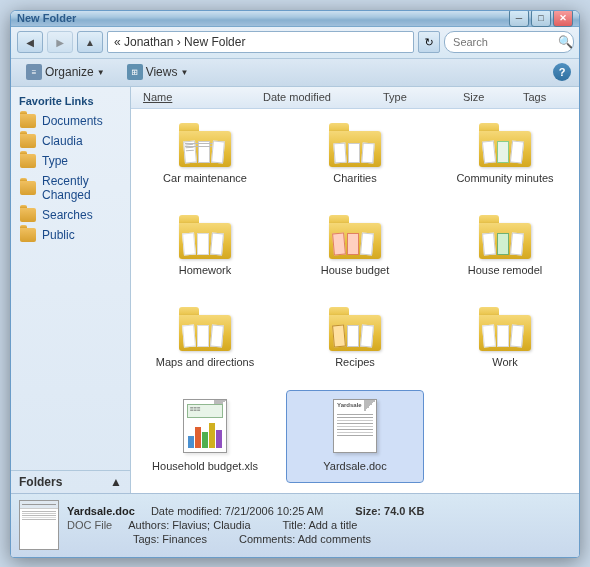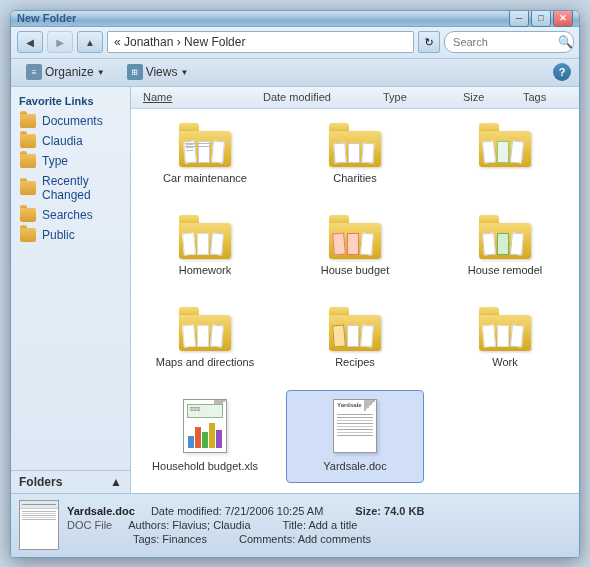--- a/index.html
+++ b/index.html
@@ -469,20 +469,21 @@
           <div class="folder-icon" style="position:relative;">
             <div class="folder-tab"></div>
             <div class="folder-body">
               <div style="position:absolute;bottom:4px;left:4px;display:flex;gap:2px;">
                 <div style="width:12px;height:22px;background:white;border:1px solid #ccc;transform:rotate(-6deg);"></div>
                 <div style="width:12px;height:22px;background:#e8f4e8;border:1px solid #8c8;"></div>
                 <div style="width:12px;height:22px;background:white;border:1px solid #ccc;transform:rotate(6deg);"></div>
               </div>
             </div>
           </div>
+          <span class="file-label">Community minutes</span>
         </div>
 
 
         <div class="file-item">
           <div class="folder-icon">
             <div class="folder-tab"></div>
             <div class="folder-body">
               <div style="position:absolute;bottom:4px;left:4px;display:flex;gap:2px;">
                 <div style="width:12px;height:22px;background:white;border:1px solid #ddd;transform:rotate(-5deg);"></div>
                 <div style="width:12px;height:22px;background:white;border:1px solid #ddd;"></div>

